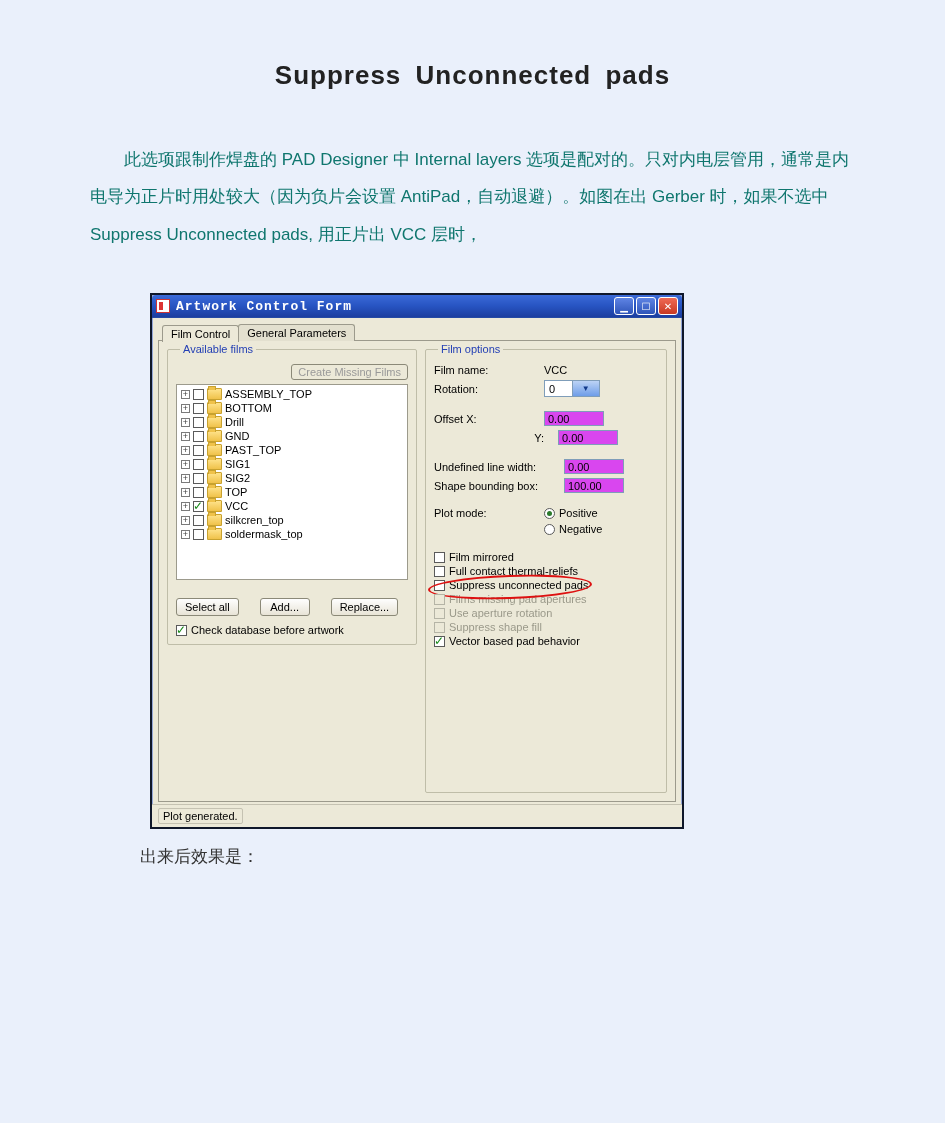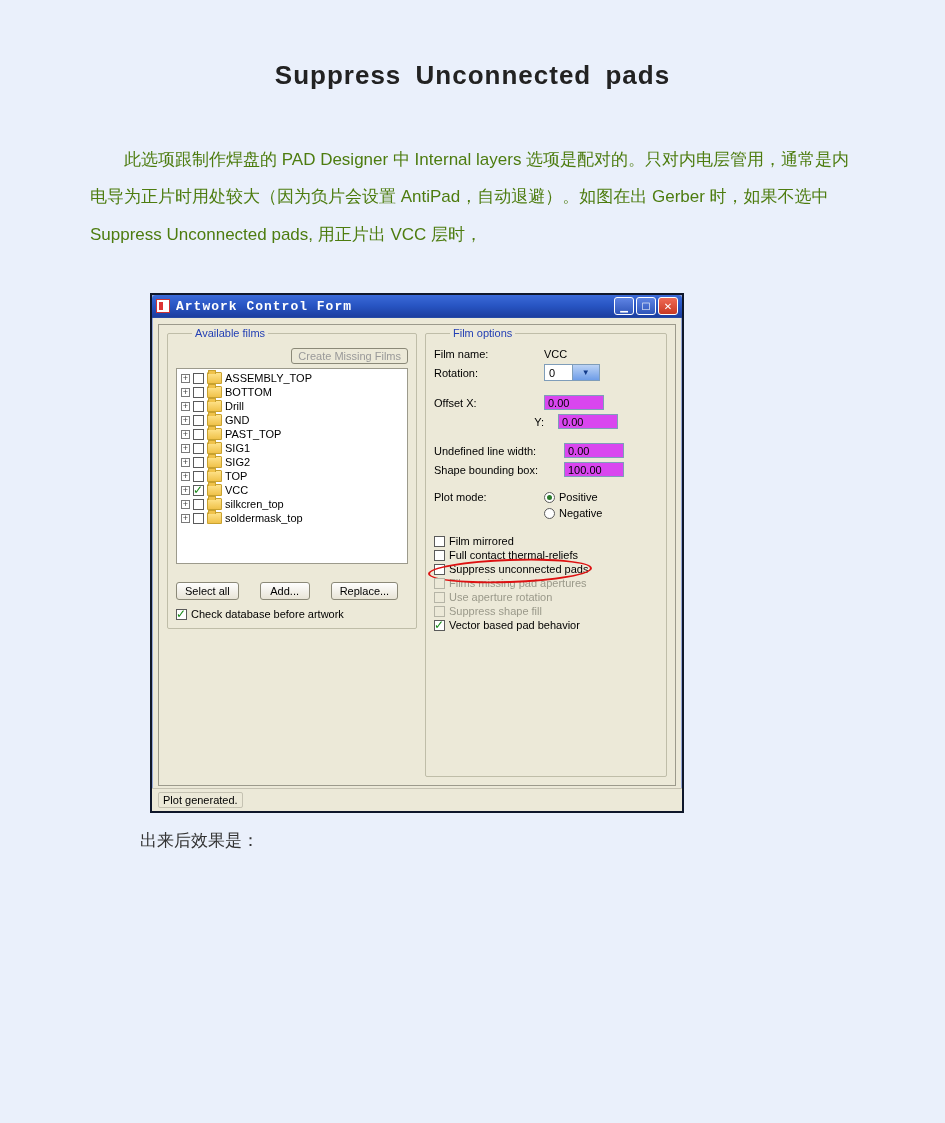--- a/index.html
+++ b/index.html
@@ -21,21 +21,21 @@
     font-weight: bold;
     font-size: 26px;
     color: #222;
     letter-spacing: 1px;
     margin-bottom: 50px;
     word-spacing: 6px;
   }
   .body-text {
     margin: 0 90px 40px 90px;
     font-size: 17px;
-    color: #4d7c0f;
+    color: #0f766e;
     line-height: 2.2;
     text-indent: 2em;
   }
   .result-text {
     margin: 16px 0 0 140px;
     font-size: 17px;
     color: #333;
   }
 
   
@@ -127,21 +127,21 @@
 
   .groupbox {
     border: 1px solid #bfbda8;
     border-radius: 2px;
     padding: 14px 8px 8px 8px;
     position: relative;
     background:#ece9d8;
   }
   .groupbox > .legend {
     position:absolute;
-    top:-7px; left:24px;
+    top:-7px; left:12px;
     background:#ece9d8;
     padding: 0 3px;
     color:#2440b4;
     font-size: 11px;
   }
 
   .left { width: 250px; }
   .right { flex:1; }
 
   .btn {
@@ -310,20 +310,24 @@
       <div class="appicon"></div>
       <div class="title-text">Artwork Control Form</div>
       <div class="winbtns">
         <div class="winbtn">▁</div>
         <div class="winbtn">☐</div>
         <div class="winbtn close">✕</div>
       </div>
     </div>
 
     <div class="client">
+      <div class="tabs">
+        <div class="tab active">Film Control</div>
+        <div class="tab">General Parameters</div>
+      </div>
 
       <div class="panel">
 
         <div class="left">
           <div class="groupbox">
             <div class="legend">Available films</div>
             <div style="text-align:right;">
               <button class="btn disabled small">Create Missing Films</button>
             </div>
             <div class="tree">

